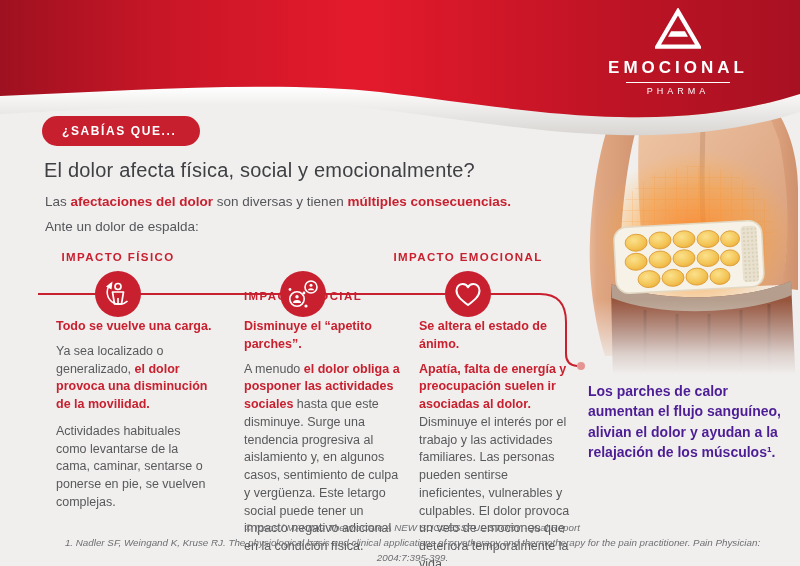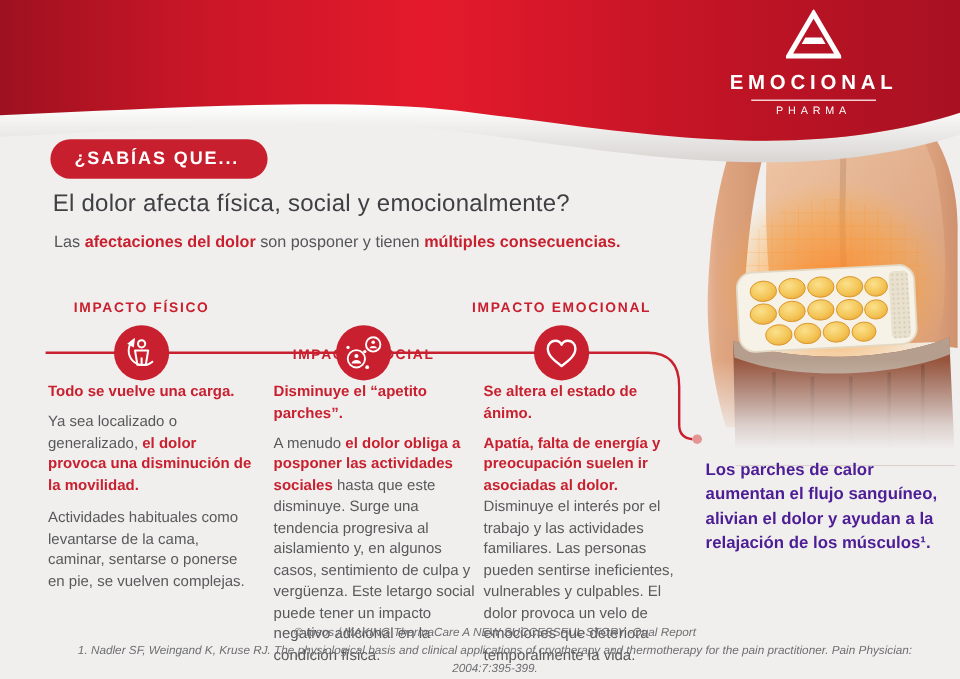--- a/index.html
+++ b/index.html
@@ -12,33 +12,33 @@
   .content-layer{position:absolute;left:0;top:0;width:800px;height:566px;z-index:3;}
 
   
   .logo{position:absolute;top:8px;left:608px;width:140px;text-align:center;color:#fff;}
   .logo .brand-name{display:block;margin-top:4px;font-size:17px;font-weight:bold;letter-spacing:4px;}
   .logo .brand-rule{width:104px;height:1px;background:#fff;margin:4px auto 3px auto;}
   .logo .brand-sub{display:block;font-size:9px;letter-spacing:4px;}
 
   
   .badge{position:absolute;left:42px;top:116px;background:#c81f2f;color:#fff;
-         font-weight:bold;font-size:15px;letter-spacing:1.6px;
+         font-weight:bold;font-size:12px;letter-spacing:1.6px;
          padding:8px 24px 8px 20px;border-radius:19px;}
   .main-heading{position:absolute;left:44px;top:159px;font-size:20px;color:#3f4044;letter-spacing:.2px;}
   .subtitle{position:absolute;left:45px;top:194px;font-size:13.5px;color:#55565a;}
   .subtitle .em{color:#c8202f;font-weight:bold;}
   .intro-line{position:absolute;left:45px;top:219px;font-size:13.5px;color:#55565a;}
 
   
   .impact-header{position:absolute;top:251px;transform:translateX(-50%);
                  font-size:11.5px;font-weight:bold;letter-spacing:1.4px;color:#c8202f;white-space:nowrap;}
   .timeline-svg{position:absolute;left:0;top:262px;}
   .col{position:absolute;top:318px;font-size:12.5px;line-height:1.42;color:#58595b;}
-  .col p{margin:0 0 9px 0;}
+  .col p{margin:0 0 9px 16px;}
   .col .lead{color:#c8202f;font-weight:bold;margin-bottom:7px;}
   .col .em{color:#c8202f;font-weight:bold;}
   .col1{left:40px;width:174px;}
   .col2{left:228px;width:176px;}
   .col3{left:403px;width:170px;}
 
   
   .callout{position:absolute;left:588px;top:381px;width:208px;
            font-size:14px;font-weight:bold;line-height:1.45;color:#4c1d95;}
 
@@ -169,22 +169,23 @@
       <span class="brand-sub">PHARMA</span>
     </div>
   </div>
 
   <div class="content-layer">
 
     <div class="badge">¿SABÍAS QUE...</div>
 
     <h1 class="main-heading" style="margin:0;font-weight:normal;">El dolor afecta física, social y emocionalmente?</h1>
 
-    <p class="subtitle" style="margin:0;"><span>Las </span><span class="em">afectaciones del dolor</span><span> son posponer y tienen </span><span class="em">múltiples consecuencias.</span></p>
-
+    <p class="subtitle" style="margin:0;"><span>Las </span><span class="em">afectaciones del dolor</span><span> son diversas y tienen </span><span class="em">múltiples consecuencias.</span></p>
+
+    <p class="intro-line" style="margin:0;">Ante un dolor de espalda:</p>
 
     <span class="impact-header" style="left:118px;">IMPACTO FÍSICO</span>
     <span class="impact-header" style="left:303px;margin-top:39px;">IMPACTO SOCIAL</span>
     <span class="impact-header" style="left:468px;">IMPACTO EMOCIONAL</span>
 
     <svg class="timeline-svg" width="600" height="118" viewBox="0 0 600 118">
       <path d="M38,32 H540 Q566,32 566,60 V92 Q566,103 577,104" fill="none" stroke="#c8202f" stroke-width="2"></path>
       <circle cx="581" cy="104" r="4" fill="#e59494"></circle>
 
       <g>

